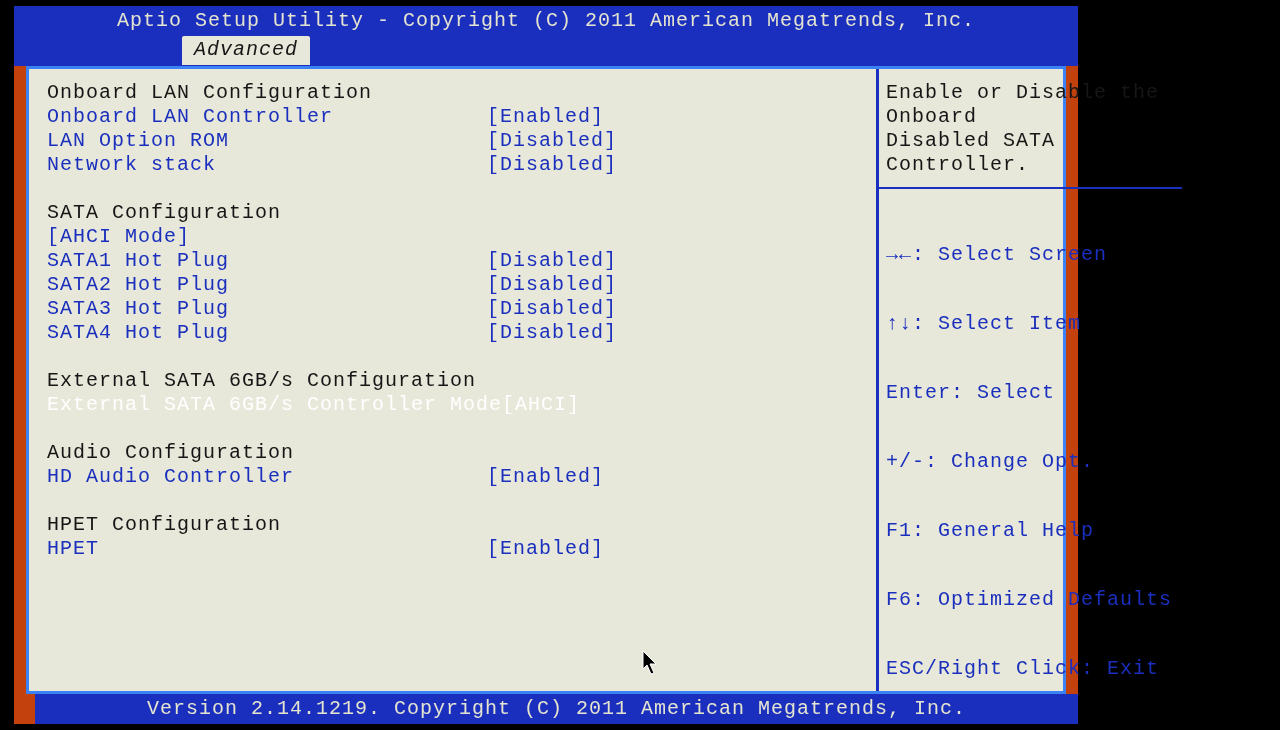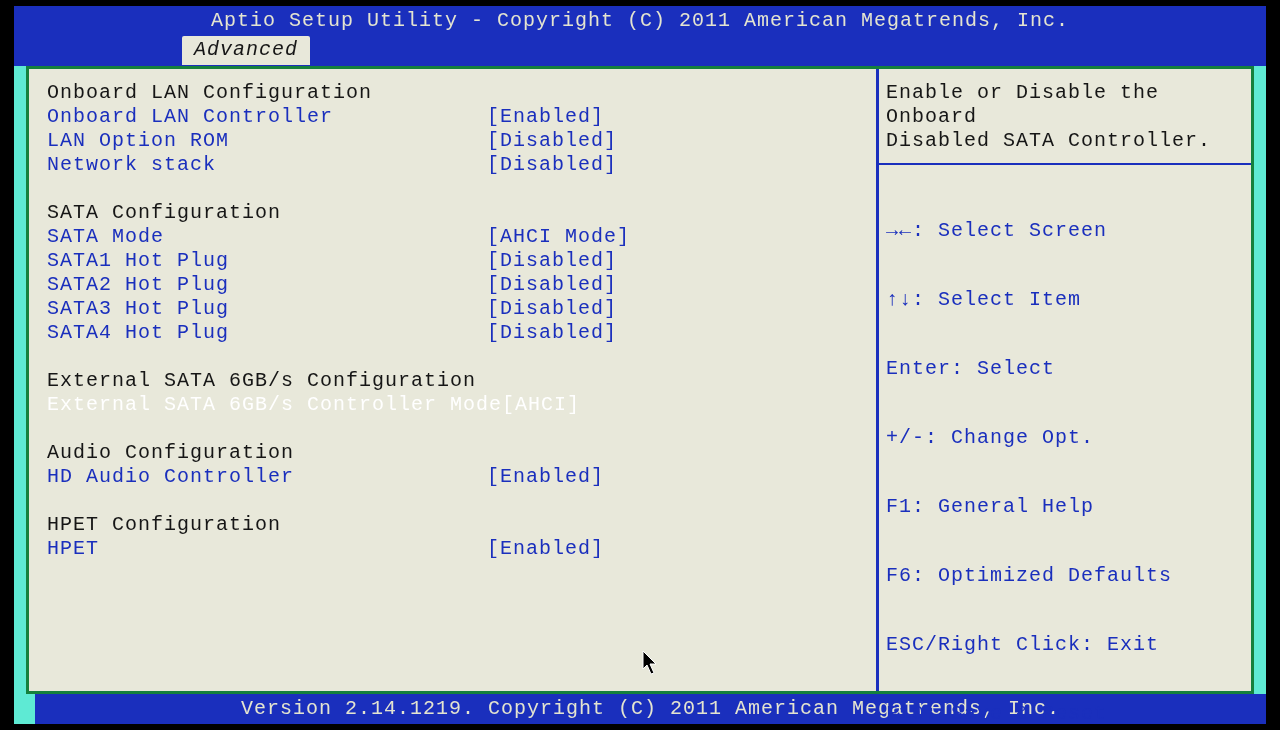--- a/index.html
+++ b/index.html
@@ -8,23 +8,23 @@
     height: 730px;
     overflow: hidden;
     background: #000;
     font-family: "Courier New", Courier, monospace;
     font-size: 20px;
     letter-spacing: 1px;
   }
   .screen {
     position: absolute;
     left: 14px; top: 6px;
-    width: 1252px;
+    width: 1064px;
     height: 718px;
-    background: #5eead4; 
+    background: #c2410c; 
   }
   .title-bar {
     height: 30px;
     line-height: 30px;
     text-align: center;
     color: #e4e4d0;
     background: #1a2fbd;
     font-weight: normal;
     white-space: pre;
   }
@@ -43,21 +43,21 @@
     border-top-left-radius: 2px;
     border-top-right-radius: 2px;
     font-weight: normal;
     font-style: italic;
   }
   .work-area {
     position: relative;
     margin: 0 12px;
     height: 628px;
     background: #e8e8da;
-    border: 3px solid #15803d;
+    border: 3px solid #3b82f6;
     display: flex;
   }
   .main-pane {
     flex: 0 0 850px;
     border-right: 3px solid #1a2fbd;
     padding: 12px 8px 12px 18px;
     color: #161616;
     position: relative;
   }
   .side-pane {
@@ -145,21 +145,20 @@
         <span class="label">Network stack</span>
         <span class="value">[Disabled]</span>
       </div>
 
       <div class="spacer"></div>
 
       <div class="row section-header">
         <span class="label">SATA Configuration</span>
       </div>
       <div class="row setting">
-        <span class="label">SATA Mode</span>
         <span class="value">[AHCI Mode]</span>
       </div>
       <div class="row setting">
         <span class="label">SATA1 Hot Plug</span>
         <span class="value">[Disabled]</span>
       </div>
       <div class="row setting">
         <span class="label">SATA2 Hot Plug</span>
         <span class="value">[Disabled]</span>
       </div>

